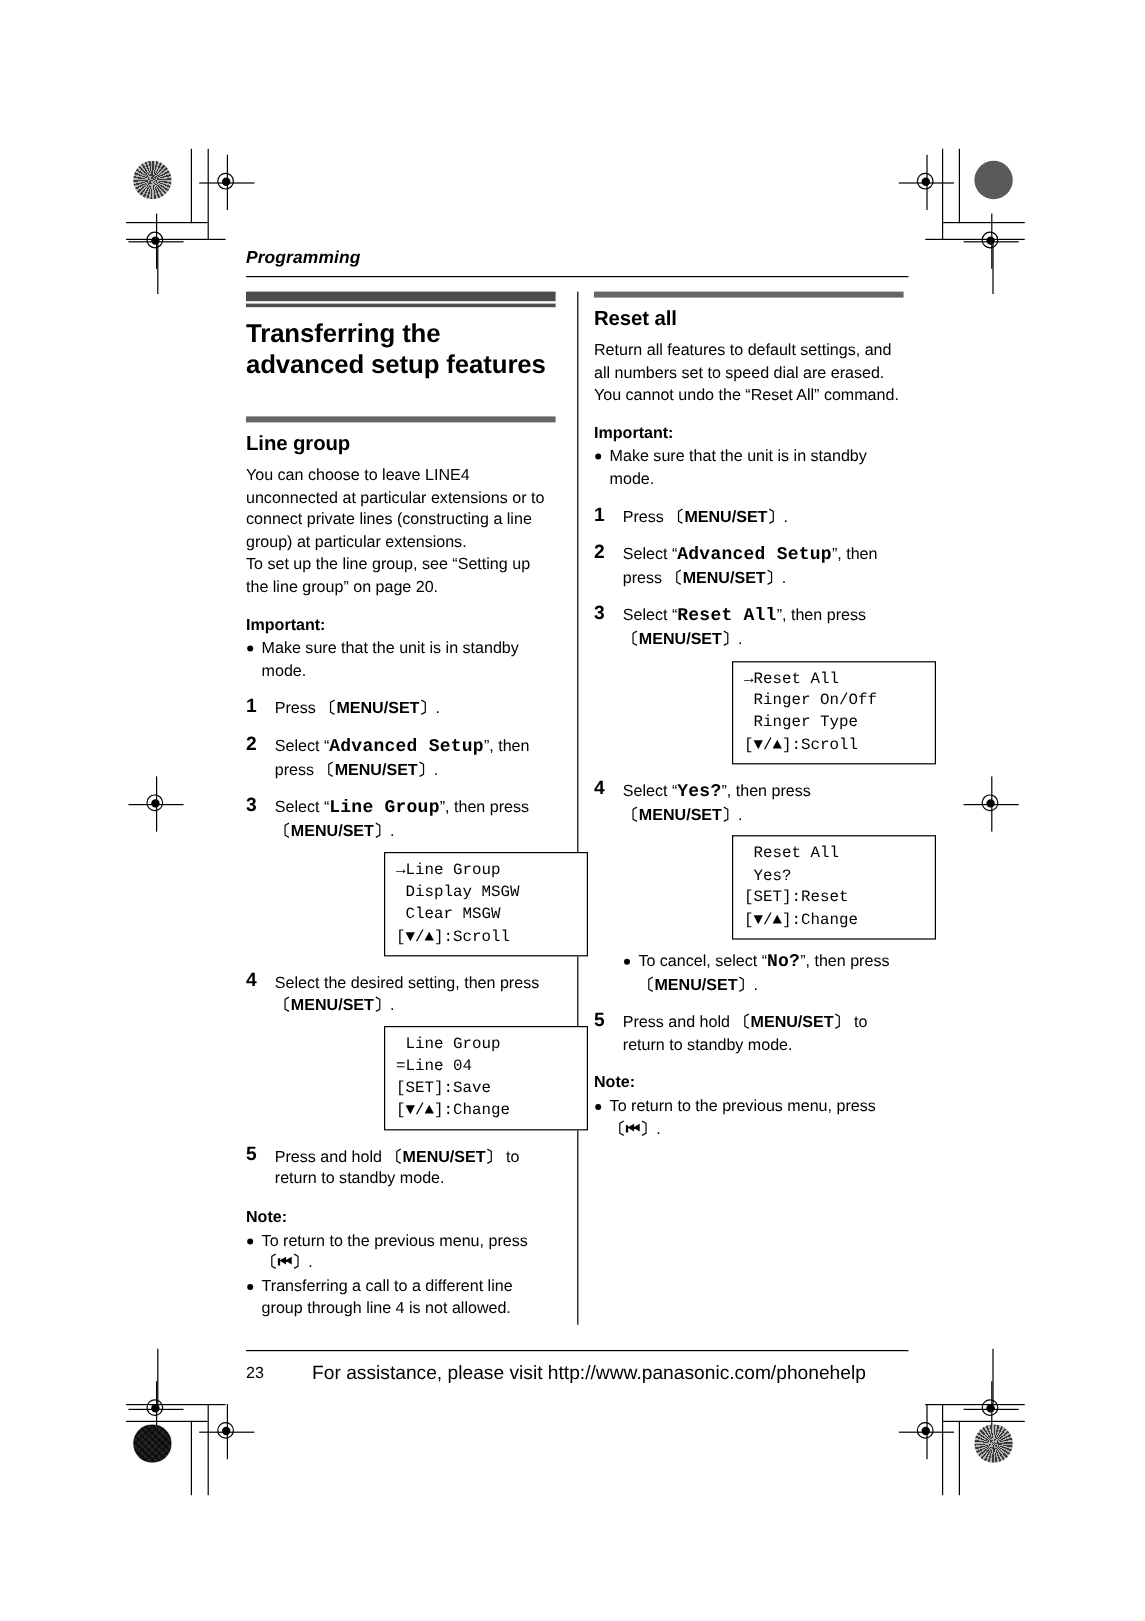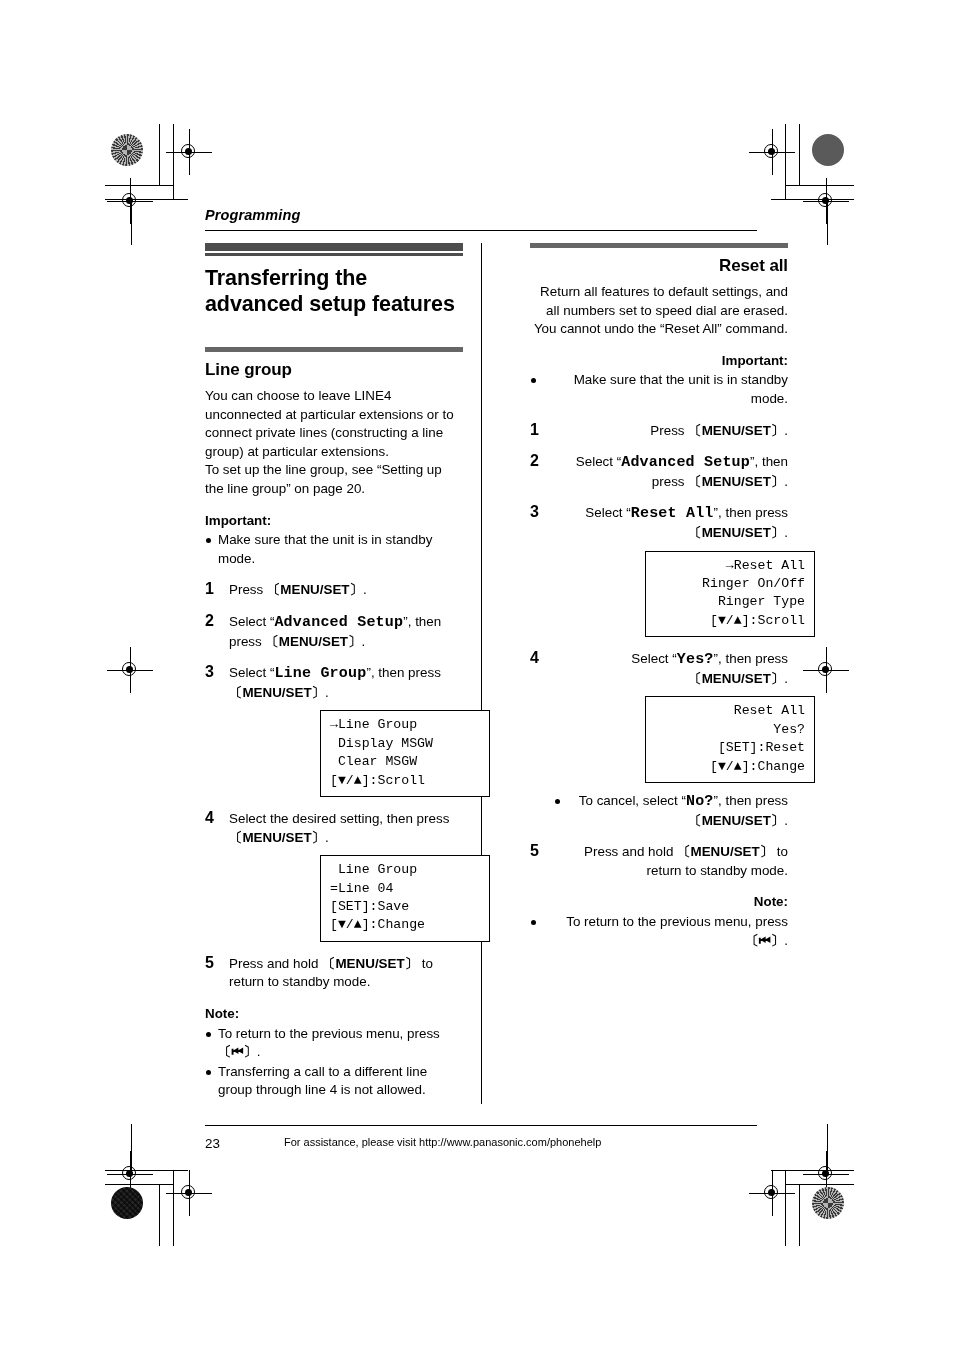--- a/index.html
+++ b/index.html
@@ -74,21 +74,21 @@
   }
   .head-rule {
     position: absolute;
     left: 205px; top: 230px;
     width: 552px; height: 1px;
     background: #000;
   }
 
   .col { position: absolute; top: 243px; }
   .col-left  { left: 205px;  width: 258px; }
-  .col-right { left: 530px;  width: 258px; text-align: right; }
+  .col-right { left: 495px;  width: 258px; }
 
   .col-divider {
     position: absolute;
     left: 481px; top: 243px;
     width: 1px; height: 861px;
     background: #000;
   }
 
   
   .bar-thick {
@@ -228,22 +228,22 @@
     width: 552px; height: 1px;
     background: #000;
   }
   .foot-page {
     position: absolute;
     left: 205px; top: 1136px;
     font-size: 13.4px;
   }
   .foot-text {
     position: absolute;
-    left: 284px; top: 1136px;
-    font-size: 11px;
+    left: 260px; top: 1136px;
+    font-size: 16px;
   }
 </style>
 </head>
 <body>
 
 <div>
 
   <div class="mark-line" style="left:105px; top:185px; width:68px; height:1px;"></div>
   <div class="mark-line" style="left:105px; top:199px; width:83px; height:1px;"></div>
   <div class="mark-line" style="left:159px; top:124px; width:1px; height:62px;"></div>

